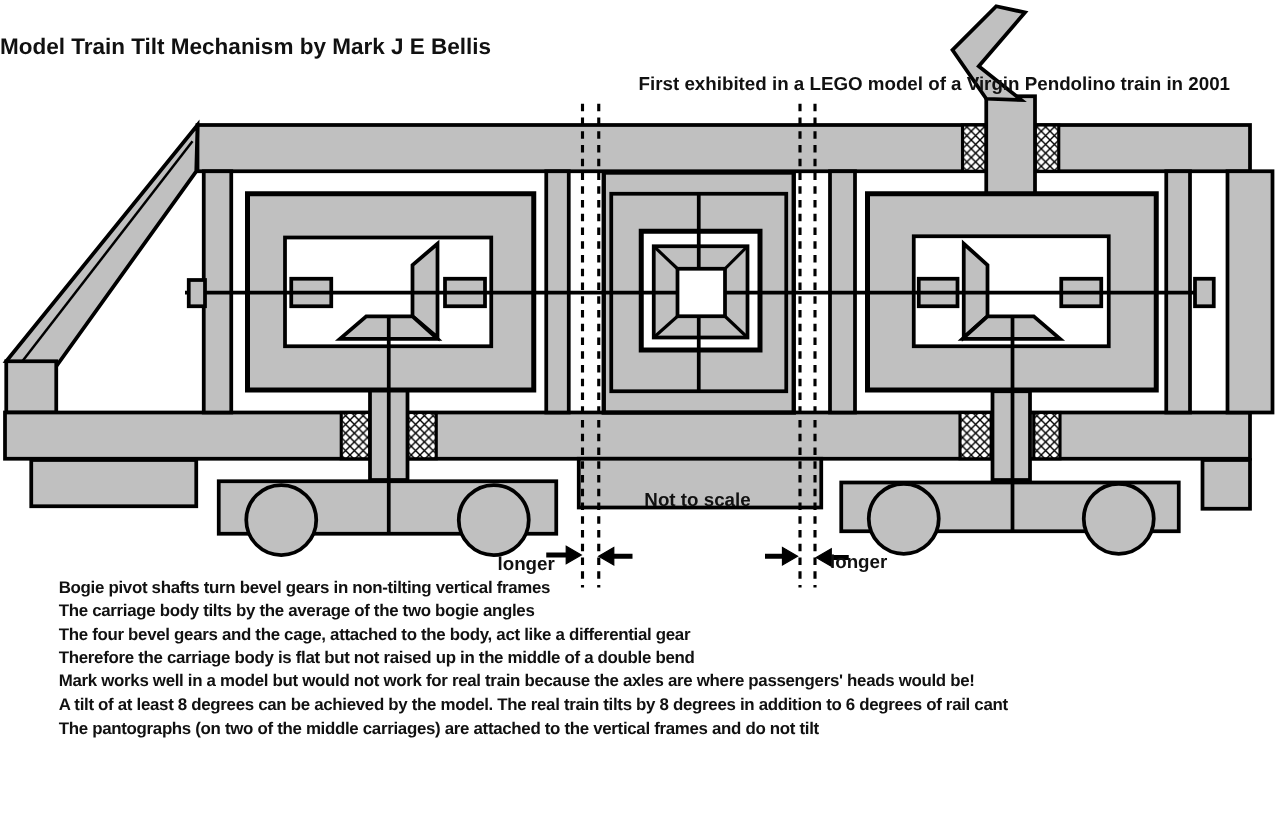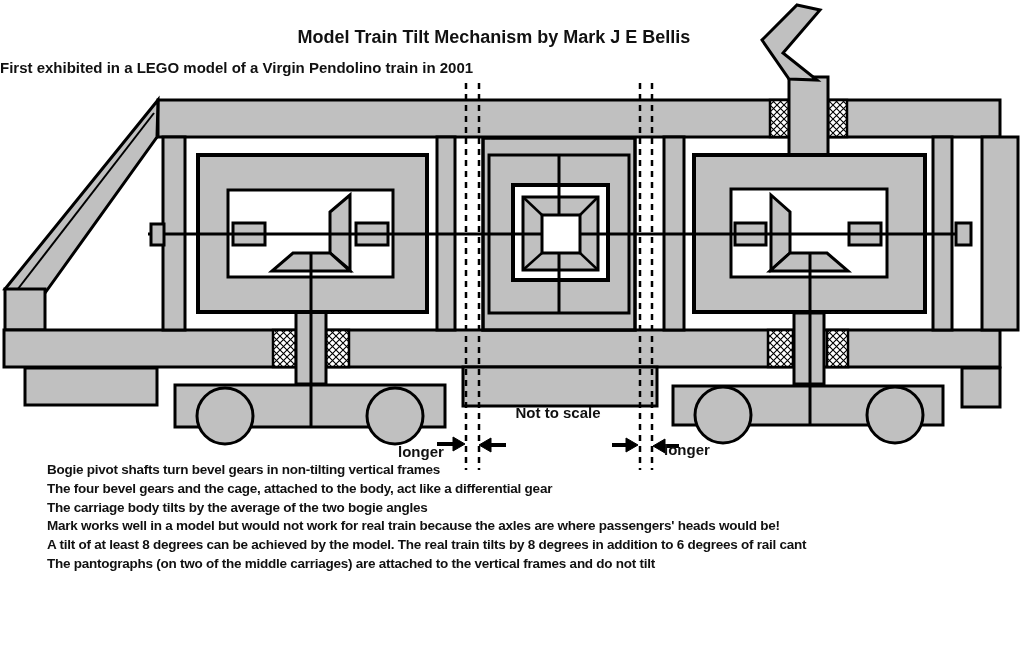--- a/index.html
+++ b/index.html
@@ -4,31 +4,31 @@
 <style>
   html,body{margin:0;padding:0;}
   body{
     width:1024px;height:660px;overflow:hidden;background:#ffffff;
     font-family:"Liberation Sans","DejaVu Sans",sans-serif;
     -webkit-font-smoothing:antialiased;
   }
   .stage{position:relative;width:1024px;height:660px;background:#ffffff;}
   .stage svg{position:absolute;left:0;top:0;}
   .diagram-title{
-    position:absolute;top:27px;left:0;width:988px;text-align:center;
+    position:absolute;top:27px;left:0;width:988px;
     font-size:18px;font-weight:bold;color:#111;letter-spacing:0px;
   }
   .diagram-subtitle{
-    position:absolute;top:59px;left:0;width:984px;text-align:left;
+    position:absolute;top:59px;left:0;width:984px;text-align:right;
     font-size:15px;font-weight:bold;color:#111;
   }
   .float-label{
     position:absolute;font-size:15px;font-weight:bold;color:#111;white-space:nowrap;
   }
-  .label-not-to-scale{top:404px;left:558px;transform:translateX(-50%);}
+  .label-not-to-scale{top:392px;left:558px;transform:translateX(-50%);}
   .label-longer-left{top:443px;left:398px;}
   .label-longer-right{top:441px;left:664px;}
   .notes{
     position:absolute;left:47px;top:461px;width:975px;
     font-size:13.5px;font-weight:bold;color:#111;line-height:18.8px;
     letter-spacing:-0.25px;
   }
   .note-line{white-space:nowrap;}
 </style>
 </head>
@@ -156,20 +156,21 @@
 
   <div class="diagram-title">Model Train Tilt Mechanism by Mark J E Bellis</div>
   <div class="diagram-subtitle">First exhibited in a LEGO model of a Virgin Pendolino train in 2001</div>
 
   <div class="float-label label-not-to-scale">Not to scale</div>
   <div class="float-label label-longer-left">longer</div>
   <div class="float-label label-longer-right">longer</div>
 
   <div class="notes">
     <div class="note-line">Bogie pivot shafts turn bevel gears in non-tilting vertical frames</div>
+    <div class="note-line">The carriage body tilts by the average of the two bogie angles</div>
     <div class="note-line">The four bevel gears and the cage, attached to the body, act like a differential gear</div>
-    <div class="note-line">The carriage body tilts by the average of the two bogie angles</div>
+    <div class="note-line">Therefore the carriage body is flat but not raised up in the middle of a double bend</div>
     <div class="note-line">Mark works well in a model but would not work for real train because the axles are where passengers' heads would be!</div>
     <div class="note-line">A tilt of at least 8 degrees can be achieved by the model.  The real train tilts by 8 degrees in addition to 6 degrees of rail cant</div>
     <div class="note-line">The pantographs (on two of the middle carriages) are attached to the vertical frames and do not tilt</div>
   </div>
 
 </div>
 
 </body></html>

